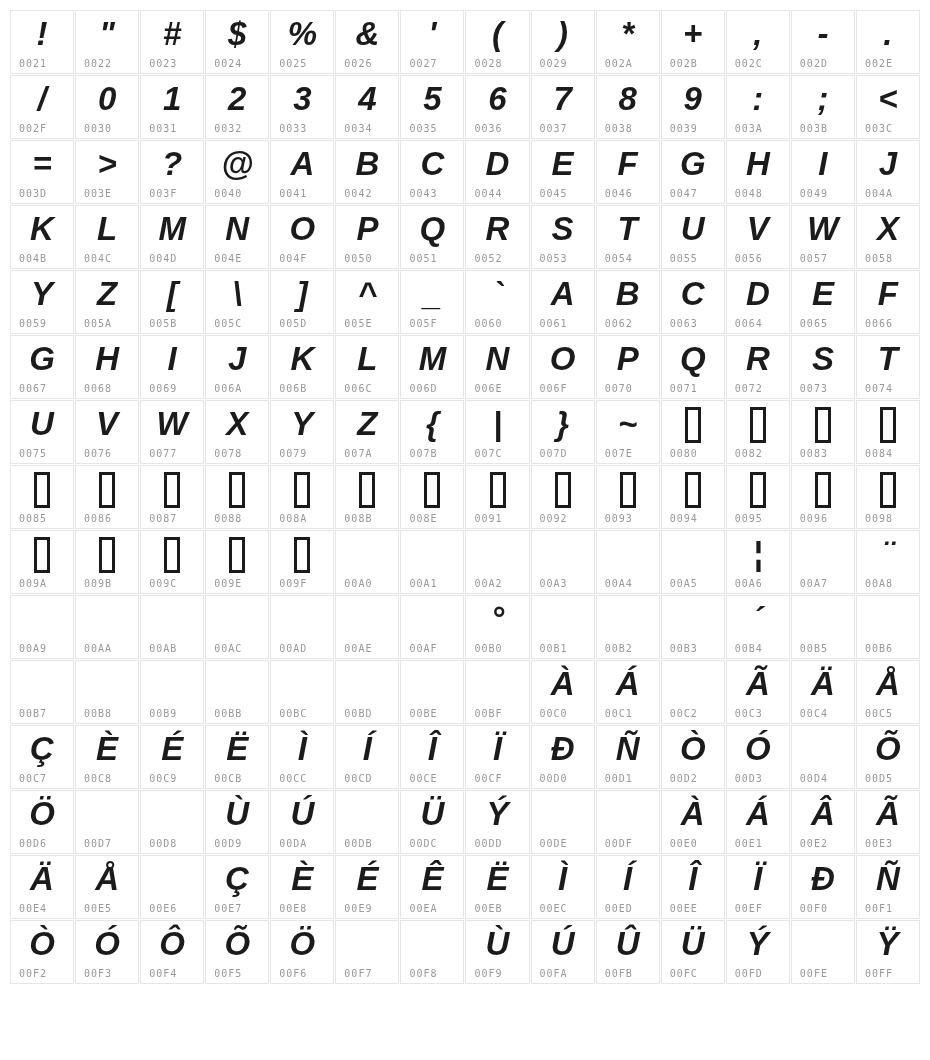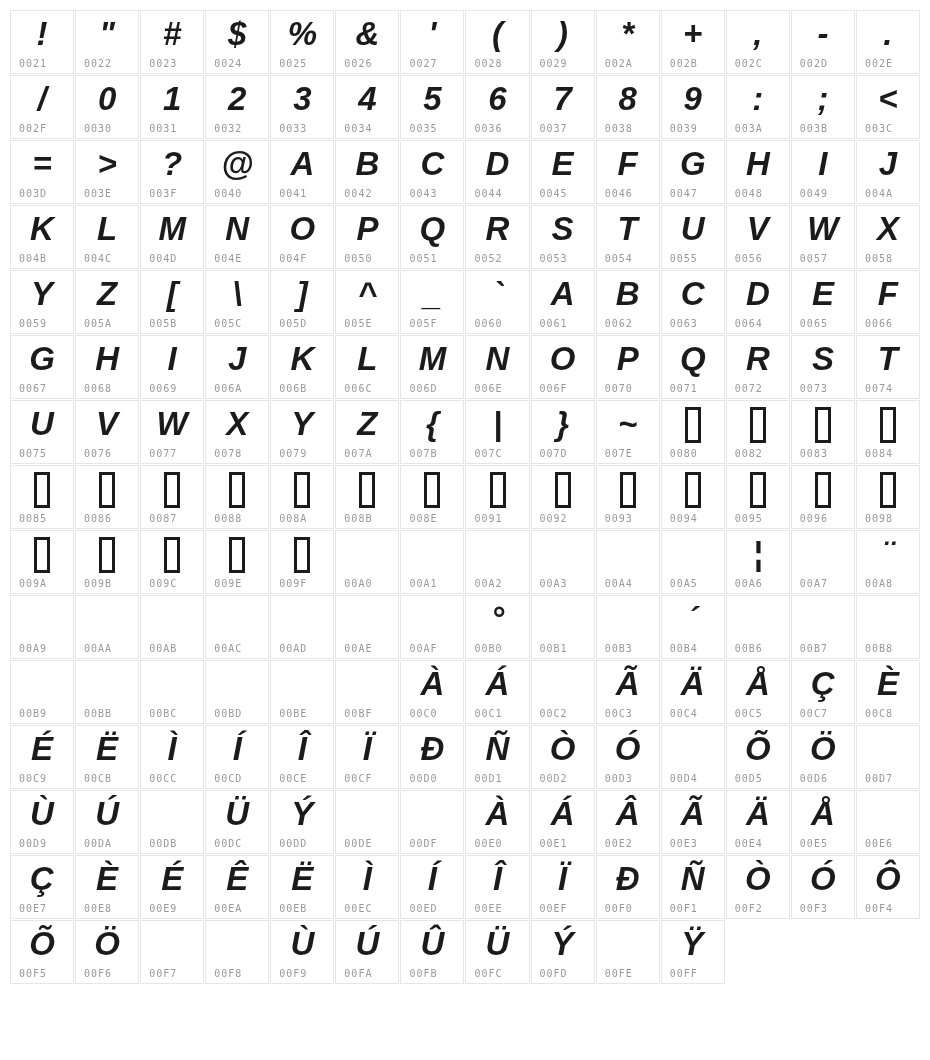--- a/index.html
+++ b/index.html
@@ -600,28 +600,36 @@
       <div class="cell">
         <div class="glyph">°</div>
         <div class="code">00B0</div>
       </div>
       <div class="cell">
         <div class="glyph"></div>
         <div class="code">00B1</div>
       </div>
       <div class="cell">
         <div class="glyph"></div>
+        <div class="code">00B2</div>
+      </div>
+      <div class="cell">
+        <div class="glyph"></div>
         <div class="code">00B3</div>
       </div>
       <div class="cell">
         <div class="glyph">´</div>
         <div class="code">00B4</div>
       </div>
       <div class="cell">
         <div class="glyph"></div>
+        <div class="code">00B5</div>
+      </div>
+      <div class="cell">
+        <div class="glyph"></div>
         <div class="code">00B6</div>
       </div>
       <div class="cell">
         <div class="glyph"></div>
         <div class="code">00B7</div>
       </div>
       <div class="cell">
         <div class="glyph"></div>
         <div class="code">00B8</div>
       </div>
@@ -729,20 +737,24 @@
         <div class="glyph">Õ</div>
         <div class="code">00D5</div>
       </div>
       <div class="cell">
         <div class="glyph">Ö</div>
         <div class="code">00D6</div>
       </div>
       <div class="cell">
         <div class="glyph"></div>
         <div class="code">00D7</div>
+      </div>
+      <div class="cell">
+        <div class="glyph"></div>
+        <div class="code">00D8</div>
       </div>
       <div class="cell">
         <div class="glyph">Ù</div>
         <div class="code">00D9</div>
       </div>
       <div class="cell">
         <div class="glyph">Ú</div>
         <div class="code">00DA</div>
       </div>
       <div class="cell">

